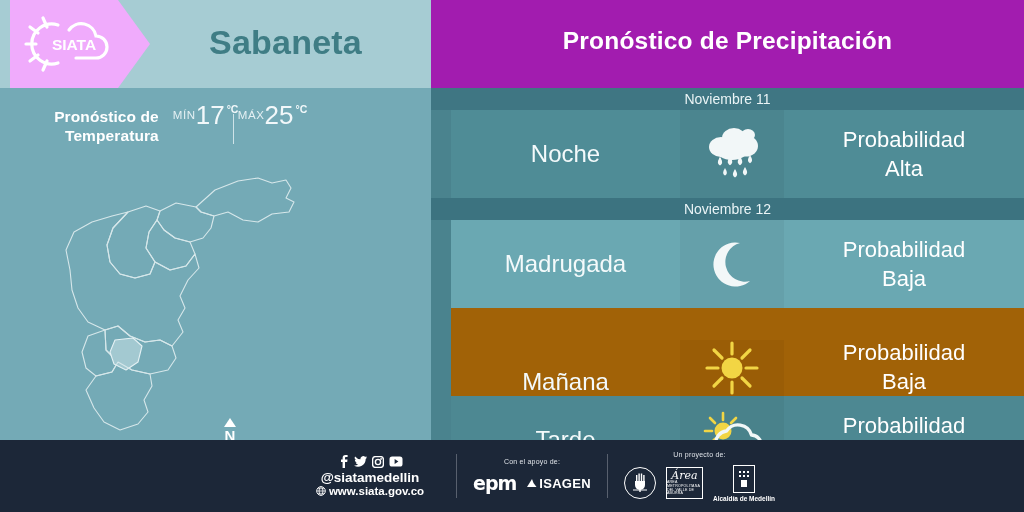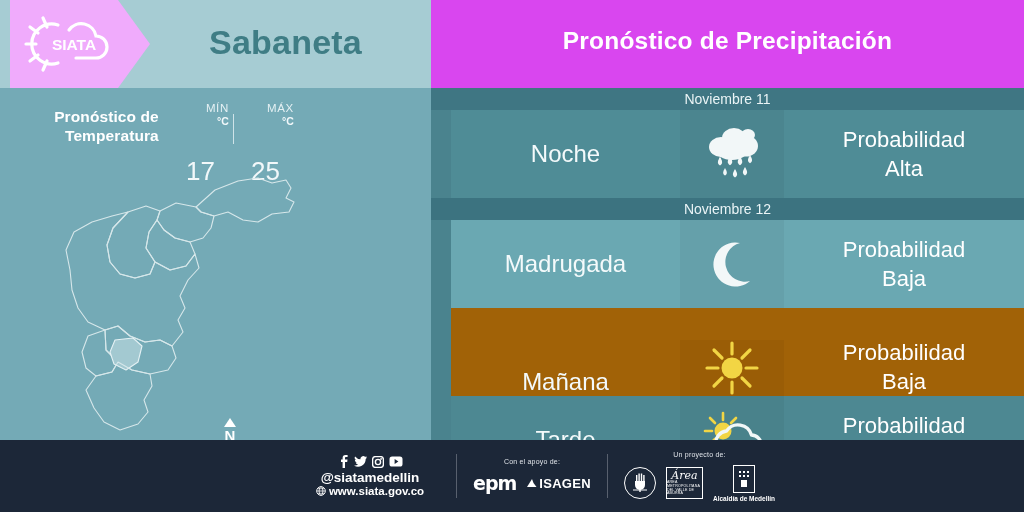--- a/index.html
+++ b/index.html
@@ -39,45 +39,45 @@
     position: absolute; left: 0; top: 88px; width: 348px; height: 80px;
     display: flex; align-items: flex-start; justify-content: center;
     padding-top: 14px;
   }
   .temp-label {
     color: #ffffff; font-size: 15.5px; font-weight: bold;
     line-height: 19px; text-align: right; padding-top: 5px;
     letter-spacing: .1px;
   }
   .temp-values { display: flex; align-items: flex-start; margin-left: 14px; }
-  .temp-col { display: flex; flex-direction: column; align-items: flex-end; width: 56px; }
+  .temp-col { display: flex; flex-direction: row; align-items: center; width: 56px; }
   .temp-cap { color: #e4f0f3; font-size: 11.5px; letter-spacing: .6px; }
   .temp-num-row { display: flex; align-items: flex-start; }
-  .temp-num { color: #f2f8fa; font-size: 26px; line-height: 26px; font-weight: 300; margin-top: 44px; }
+  .temp-num { color: #f2f8fa; font-size: 26px; line-height: 26px; font-weight: 300; }
   .temp-unit { color: #f2f8fa; font-size: 10.5px; font-weight: bold; margin-left: 2px; margin-top: 1px; }
   .temp-divider { width: 1px; height: 30px; background: #cfe3e8; margin: 12px 4px 0 4px; }
 
   
   .map-wrap { position: absolute; left: 0; top: 150px; width: 431px; height: 290px; }
   .north { position: absolute; left: 224px; top: 268px; text-align: center; }
   .north-tri {
     width: 0; height: 0; margin: 0 auto;
     border-left: 6px solid transparent; border-right: 6px solid transparent;
     border-bottom: 9px solid #ffffff;
   }
   .north-n { color: #ffffff; font-size: 15px; font-weight: bold; line-height: 15px; margin-top: 1px; }
 
   
   .right-panel {
     position: absolute; left: 431px; top: 0; width: 593px; height: 440px;
     background: #4a838e;
   }
   .right-header {
     height: 88px; display: flex; align-items: center; justify-content: center;
-    background: #d946ef;
+    background: #a21caf;
     color: #ffffff; font-size: 24.5px; font-weight: bold; letter-spacing: .2px;
     padding-bottom: 6px;
   }
   .date-bar {
     height: 22px; display: flex; align-items: center; justify-content: center;
     background: #3f7683; color: #eaf4f6; font-size: 14px;
     font-weight: 300;
   }
   .date-bar.second { background: #3c7380; }
 

